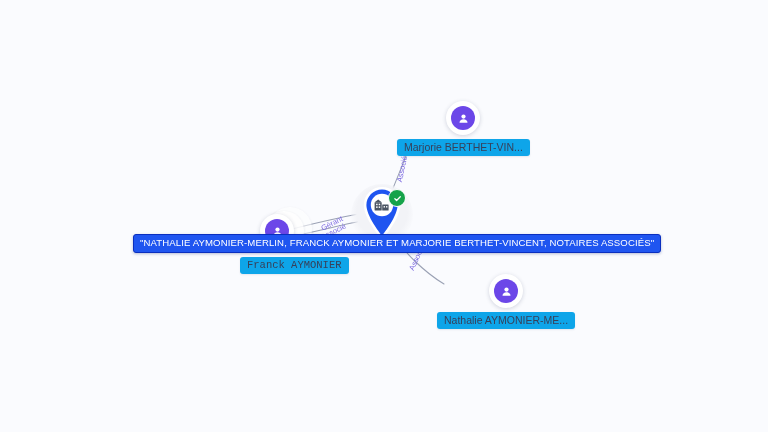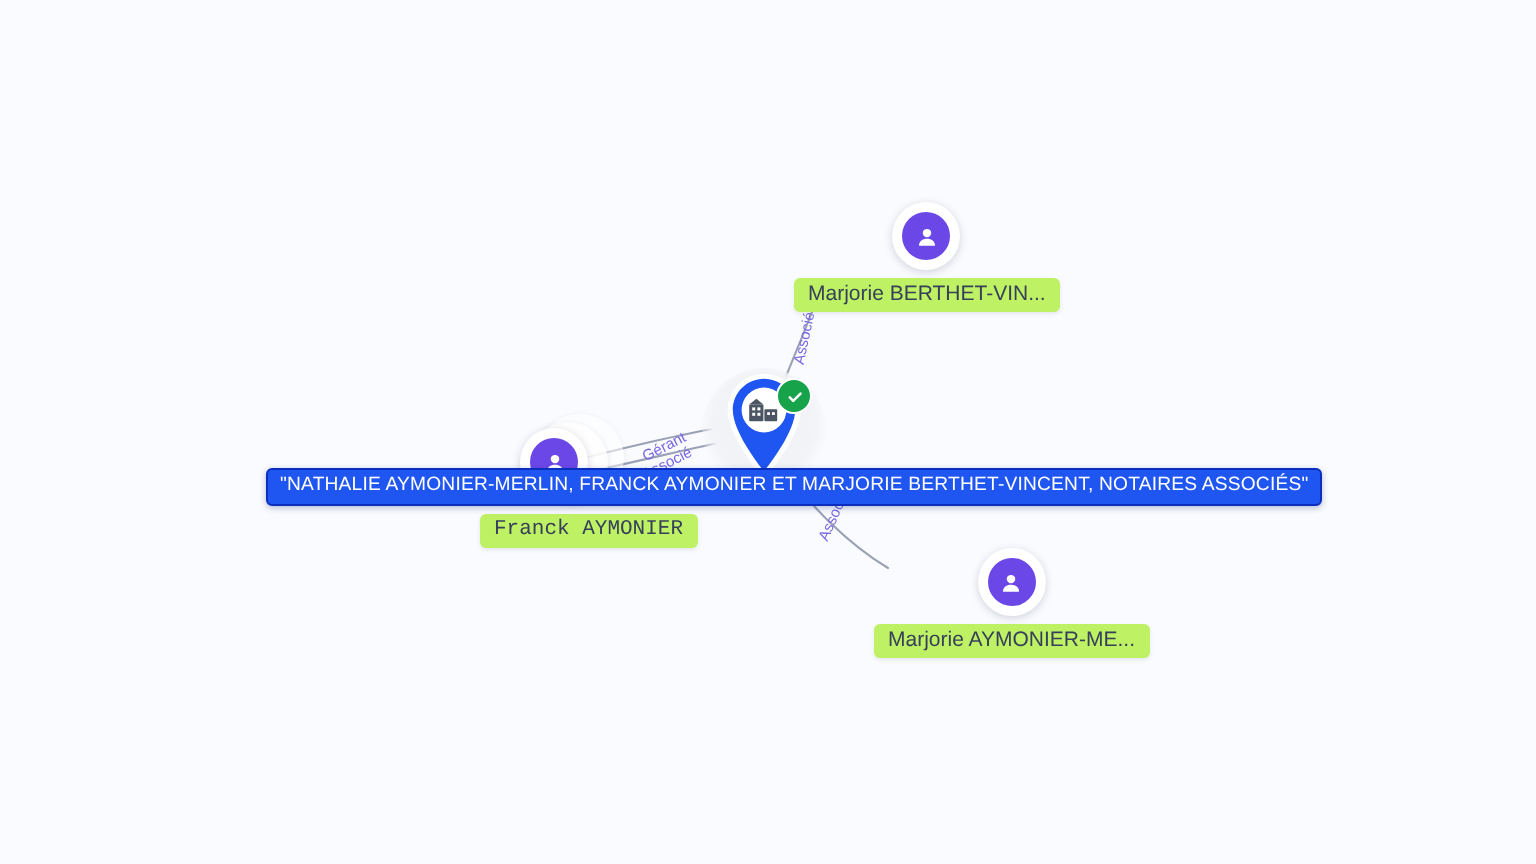--- a/index.html
+++ b/index.html
@@ -92,21 +92,21 @@
     background: #16a34a;
     border: 1.6px solid #ffffff;
     display: flex;
     align-items: center;
     justify-content: center;
   }
 
   
   .node-label {
     margin-top: 4px;
-    background: #bef264;
+    background: #0ea5e9;
     color: #37405a;
     border-radius: 3px;
     padding: 2px 7px 3px 7px;
     font-size: 10.5px;
     line-height: 12px;
     white-space: nowrap;
     box-shadow: 0 1px 2px rgba(40,50,90,.10);
   }
 
   .selected-label {
@@ -218,18 +218,18 @@
 
   <div class="node" style="left:437px; top:274px;">
     <div class="person-disc">
       <div class="person-inner">
         <svg width="13" height="13" viewBox="0 0 24 24" aria-hidden="true">
           <circle cx="12" cy="8.4" r="3.9" fill="#ffffff"></circle>
           <path d="M4.6 20c0-4.1 3.3-6.4 7.4-6.4s7.4 2.3 7.4 6.4z" fill="#ffffff"></path>
         </svg>
       </div>
     </div>
-    <div class="node-label">Marjorie AYMONIER-ME...</div>
+    <div class="node-label">Nathalie AYMONIER-ME...</div>
   </div>
 
   <div class="selected-label" style="left:133px; top:234px;">"NATHALIE AYMONIER-MERLIN, FRANCK AYMONIER ET MARJORIE BERTHET-VINCENT, NOTAIRES ASSOCIÉS"</div>
 
 </div>
 
 </body></html>

